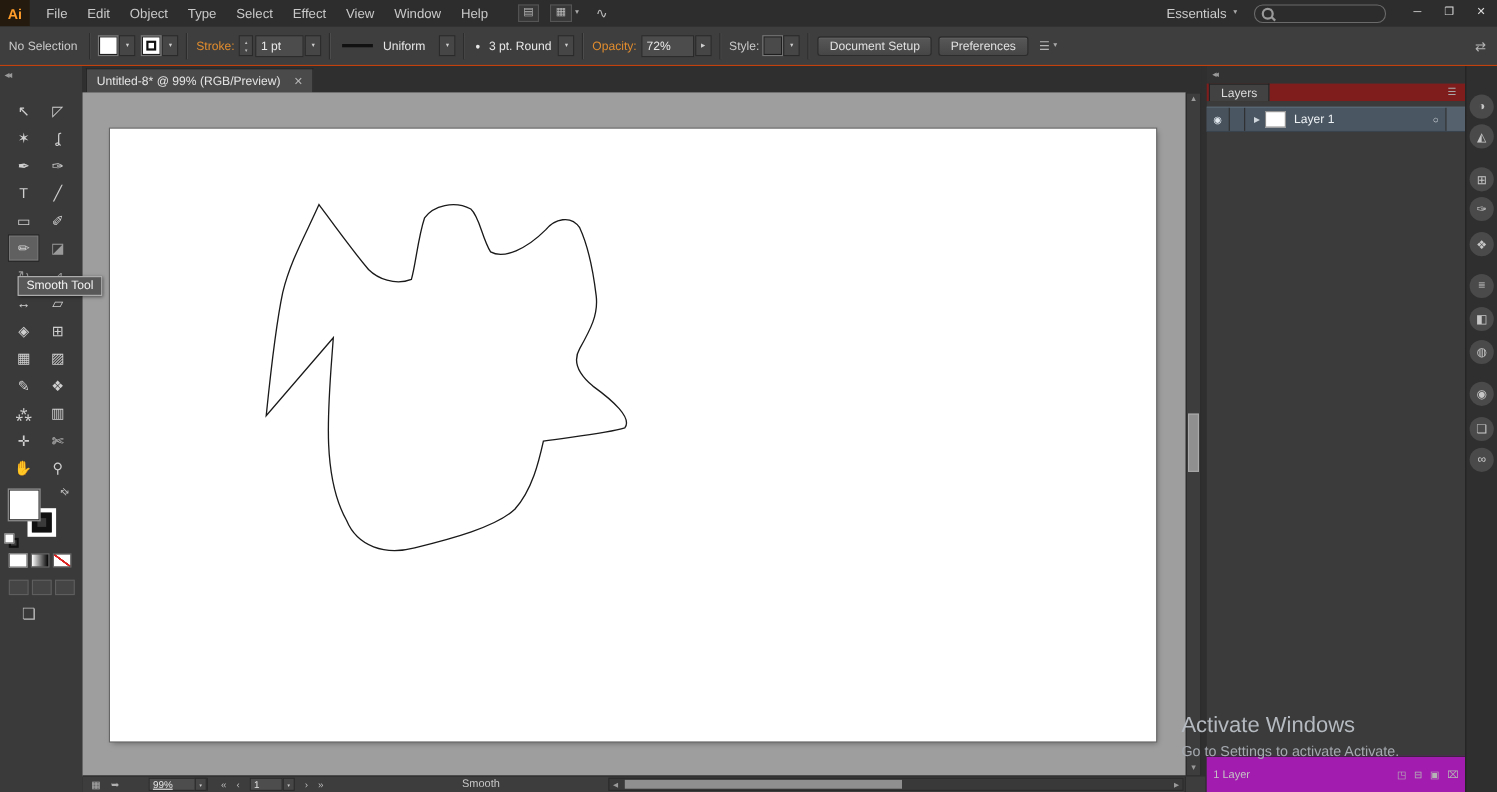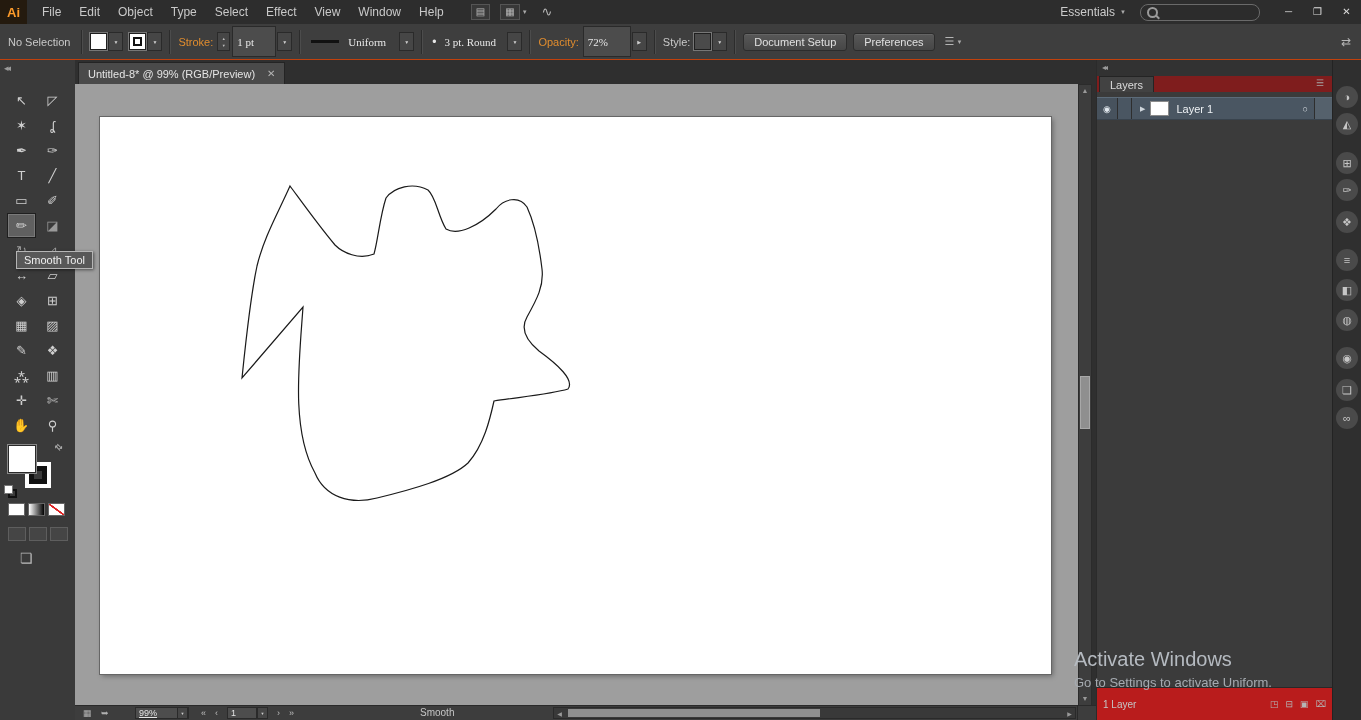--- a/index.html
+++ b/index.html
@@ -31,22 +31,22 @@
               display:flex;align-items:center;font-size:11px;padding-left:8px;}
   .sep{width:1px;height:24px;background:#2c2c2c;border-right:1px solid #4c4c4c;margin:0 7px;}
   .olabel{color:#e08c2e;margin-right:4px;white-space:nowrap;}
   .glabel{color:#c9c9c9;margin-right:4px;white-space:nowrap;}
   .swatch{width:15px;height:15px;background:#fff;border:1px solid #1f1f1f;outline:1px solid #777;}
   .swatch-stroke{width:15px;height:15px;background:#fff;border:1px solid #1f1f1f;outline:1px solid #777;position:relative;}
   .swatch-stroke::after{content:"";position:absolute;inset:3px;border:2px solid #111;}
   .ddbtn{width:13px;height:17px;background:#464646;border:1px solid #2a2a2a;display:flex;align-items:center;
          justify-content:center;font-size:5px;color:#cfcfcf;margin-left:1px;}
   .combo{display:flex;align-items:center;}
-  .valbox{height:31px;background:#4c4c4c;border:1px solid #2a2a2a;color:#e8e8e8;display:flex;align-items:center;
-          padding:0 4px;box-sizing:border-box;font-family:Liberation Serif, serif;}
+  .valbox{height:20px;background:#4c4c4c;border:1px solid #2a2a2a;color:#e8e8e8;display:flex;align-items:center;
+          padding:0 4px;box-sizing:border-box;}
   .stepper{display:flex;flex-direction:column;justify-content:center;width:11px;height:17px;border:1px solid #2a2a2a;
            background:#464646;color:#bbb;font-size:4px;text-align:center;margin-right:2px;}
   .stepper span{line-height:7px;}
   .wline{width:28px;height:3px;background:#111;margin:0 5px 0 3px;}
   .dot{font-size:12px;margin:0 4px 0 2px;color:#e8e8e8;}
   .cbutton{height:18px;border-radius:3px;border:1px solid #2c2c2c;background:linear-gradient(#585858,#464646);
            color:#e0e0e0;font-size:11px;display:flex;align-items:center;padding:0 10px;margin-right:6px;
            box-shadow:0 1px 0 rgba(255,255,255,0.08) inset;}
   .icon-plain{color:#b5b5b5;font-size:11px;}
   .cb-right{margin-left:auto;margin-right:10px;color:#b5b5b5;font-size:12px;}
@@ -119,21 +119,21 @@
   .layer-row{margin-top:5px;height:21px;background:#4a5662;border-top:1px solid #5c6b79;border-bottom:1px solid #39434d;
              display:flex;align-items:center;position:relative;}
   .eye-cell{width:20px;height:100%;border-right:1px solid #2e2e2e;display:flex;align-items:center;justify-content:center;background:#47525d;}
   .eye{font-size:9px;color:#e2e9ef;}
   .lock-cell{width:13px;height:100%;border-right:1px solid #2e2e2e;}
   .expand{font-size:7px;color:#cfd6dc;margin:0 5px 0 8px;}
   .thumb{width:17px;height:13px;background:#fff;border:1px solid #8a8a8a;}
   .lname{margin-left:7px;font-size:11px;color:#eef2f5;}
   .target{position:absolute;right:24px;font-size:9px;color:#d5dbe0;}
   .sel-col{position:absolute;right:0;width:17px;height:100%;border-left:1px solid #2e2e2e;background:#55616c;}
-  .panel-footer{position:absolute;bottom:0;height:14px;left:0;right:0;background:#b91c1c;border-top:1px solid #282828;
+  .panel-footer{position:absolute;bottom:0;height:14px;left:0;right:0;background:#a21caf;border-top:1px solid #282828;
                 display:flex;align-items:center;font-size:10px;color:#c5c5c5;padding:16px 6px;box-sizing:border-box;}
   .footer-icons{margin-left:auto;display:flex;gap:7px;font-size:9px;color:#b5b5b5;}
   
   .right-strip{position:absolute;top:60px;left:1332px;width:29px;bottom:0;background:#2f2f2f;border-left:1px solid #232323;box-sizing:border-box;}
   .strip-icon{position:absolute;left:3px;width:22px;height:22px;border-radius:50%;background:#4a4a4a;color:#c6c6c6;
               display:flex;align-items:center;justify-content:center;font-size:11px;}
   
   .watermark{position:absolute;left:1074px;top:648px;z-index:60;pointer-events:none;color:#b5bac0;}
   .wm1{font-size:20px;}
   .wm2{font-size:13px;color:#a5aab0;margin-top:4px;}
@@ -379,16 +379,16 @@
     <span class="strip-icon" style="top:189px;">≡</span>
     <span class="strip-icon" style="top:219px;">◧</span>
     <span class="strip-icon" style="top:249px;">◍</span>
     <span class="strip-icon" style="top:287px;">◉</span>
     <span class="strip-icon" style="top:319px;">❏</span>
     <span class="strip-icon" style="top:347px;">∞</span>
   </div>
 
   <div class="watermark">
     <div class="wm1">Activate Windows</div>
-    <div class="wm2">Go to Settings to activate Uniform.</div>
+    <div class="wm2">Go to Settings to activate Activate.</div>
   </div>
 
 </div>
 
 </body></html>

